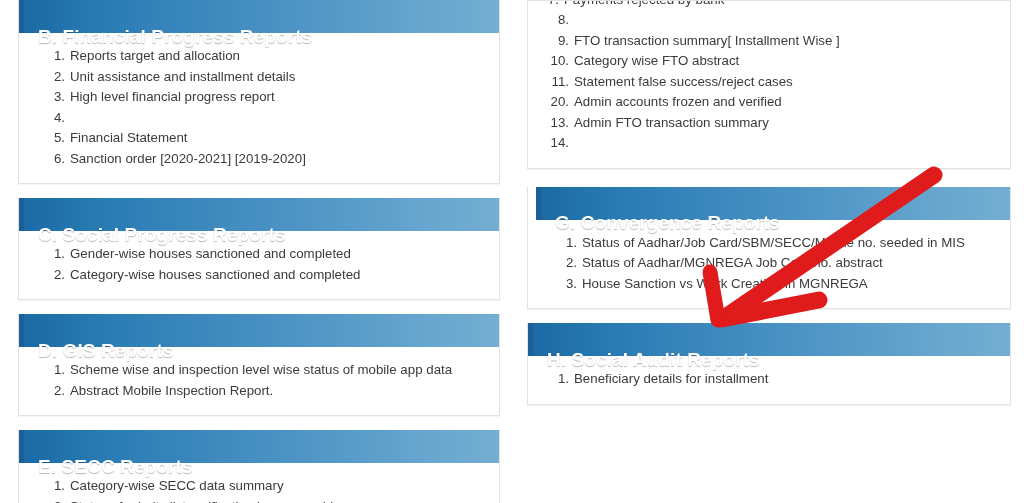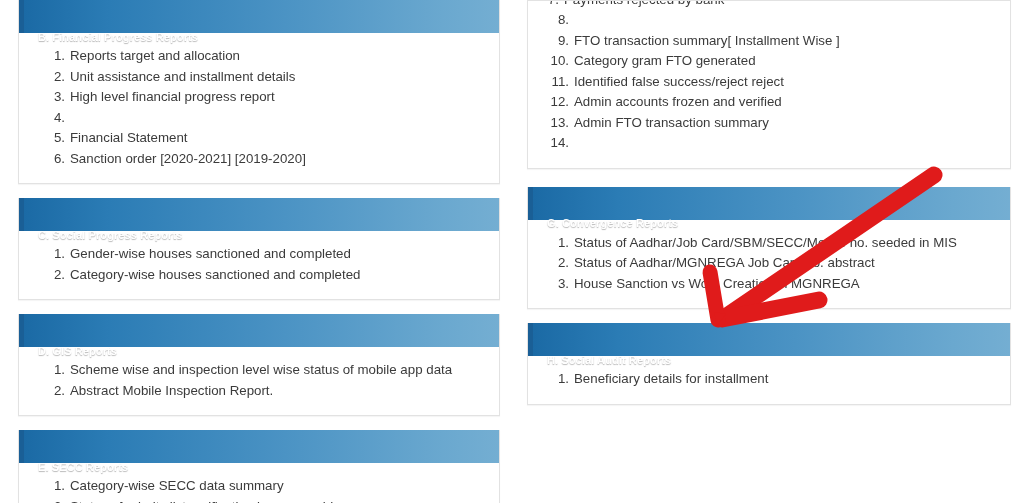--- a/index.html
+++ b/index.html
@@ -47,21 +47,21 @@
     height: 33px;
     background: linear-gradient(to right, #1b6aa5 0%, #2b7cb5 18%, #4b93c4 55%, #6aa8cf 88%, #74aed2 100%);
     border-left: 5px solid #1a5f96;
     box-sizing: border-box;
     display: flex;
     align-items: center;
     padding-left: 14px;
   }
   .panel-header-title {
     color: #ffffff;
-    font-size: 11px;
+    font-size: 19px;
     font-weight: bold;
     letter-spacing: 0.1px;
     text-shadow: 0 1px 1px rgba(0,0,0,0.28);
     white-space: nowrap;
     margin-top: 40px;
   }
 
   .panel-body {
     padding: 13px 10px 14px 10px;
   }
@@ -227,42 +227,42 @@
         <ol class="report-list">
           <li>
             <span class="li-num">8.</span>
           </li>
           <li>
             <span class="li-num">9.</span>
             <span class="li-text">FTO transaction summary[ Installment Wise ]</span>
           </li>
           <li>
             <span class="li-num">10.</span>
-            <span class="li-text">Category gram FTO generated</span>
+            <span class="li-text">Category wise FTO abstract</span>
           </li>
           <li>
             <span class="li-num">11.</span>
-            <span class="li-text">Identified false success/reject reject</span>
-          </li>
-          <li>
-            <span class="li-num">12.</span>
+            <span class="li-text">Statement false success/reject cases</span>
+          </li>
+          <li>
+            <span class="li-num">20.</span>
             <span class="li-text">Admin accounts frozen and verified</span>
           </li>
           <li>
             <span class="li-num">13.</span>
             <span class="li-text">Admin FTO transaction summary</span>
           </li>
           <li>
             <span class="li-num">14.</span>
           </li>
         </ol>
       </div>
     </div>
 
-    <div class="panel" style="margin-top:18px;">
+    <div class="panel" style="margin-top:18px;padding-left:8px;">
       <div class="panel-header">
         <span class="panel-header-title">G. Convergence Reports</span>
       </div>
       <div class="panel-body">
         <ol class="report-list">
           <li>
             <span class="li-num">1.</span>
             <span class="li-text">Status of Aadhar/Job Card/SBM/SECC/Mobile no. seeded in MIS</span>
           </li>
           <li>

